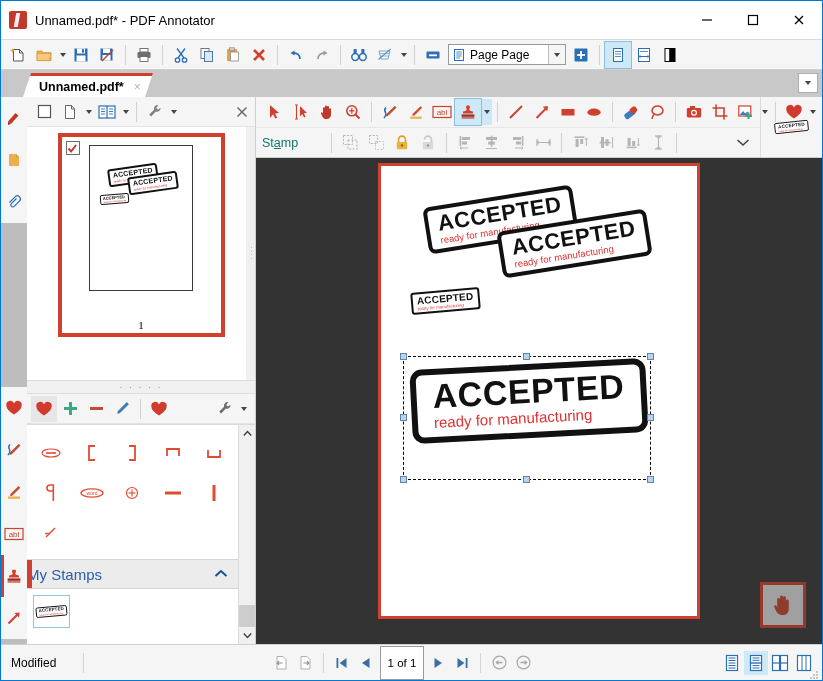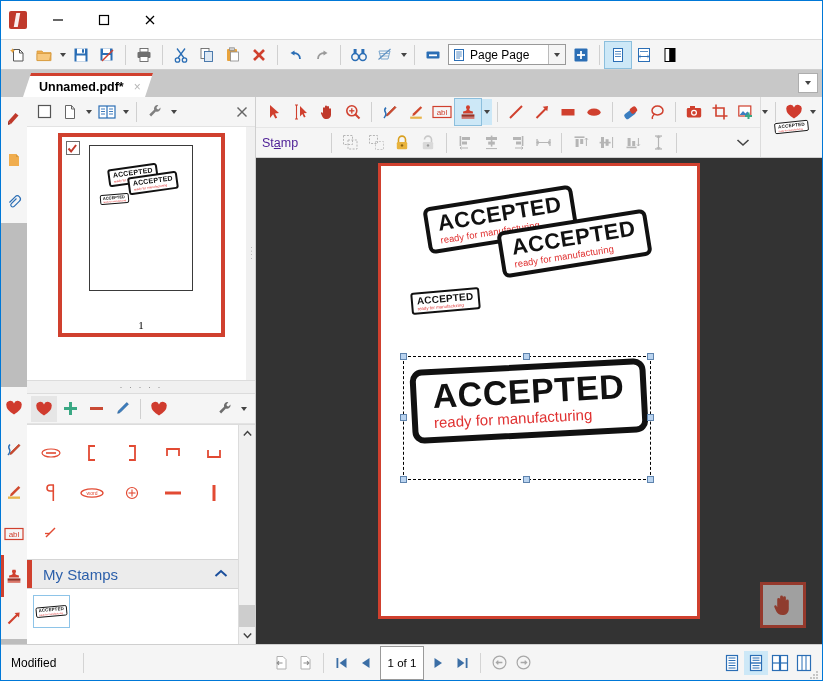--- a/index.html
+++ b/index.html
@@ -292,21 +292,21 @@
   .markcell {
     height: 40px;
     display: flex; align-items: center; justify-content: center;
   }
   .groupheader {
     height: 30px;
     background: #ececec;
     border-top: 1px solid #d5d5d5;
     border-bottom: 1px solid #d5d5d5;
     display: flex; align-items: center;
-    padding: 0 10px 0 16px;
+    padding: 0 10px 0 0;
     position: relative;
   }
   .groupheader::before {
     content:''; position: absolute; left: 0; top: 0;
     width: 5px; height: 100%; background: #d0402e;
   }
   .grouptitle {
     font-size: 15px;
     color: #2b5faa;
     font-family: "Liberation Sans", sans-serif;
@@ -367,21 +367,21 @@
     display: flex; align-items: center;
     padding-left: 6px;
   }
   .annorow2 {
     height: 30px;
     display: flex; align-items: center;
     padding-left: 6px;
     border-top: 1px solid #e6e6e6;
   }
   .annorow2 .toolname {
-    font-size: 12.5px; color: #4c1d95;
+    font-size: 12.5px; color: #0f766e;
     margin-right: 10px;
     min-width: 54px;
   }
   .annorow2 .expand {
     margin-left: auto; margin-right: 10px;
     color: #333; font-size: 12px;
   }
   .annoright {
     width: 62px;
     flex: 0 0 auto;
@@ -481,20 +481,21 @@
 </head>
 <body>
 
 <div id="app">
 
   <div class="titlebar">
     <div class="title-icon">
       <div class="bk"></div>
         <div class="pg"></div>
     </div>
+    <div class="title-text">Unnamed.pdf* - PDF Annotator</div>
     <div class="wincontrols">
       <div class="winbtn">
         <svg width="14" height="14" viewBox="0 0 14 14">
             <line x1="2" y1="7" x2="12" y2="7" stroke="#000" stroke-width="1.2"></line>
           </svg>
       </div>
       <div class="winbtn">
         <svg width="14" height="14" viewBox="0 0 14 14">
             <rect x="2.5" y="2.5" width="9" height="9" fill="none" stroke="#000" stroke-width="1.2"></rect>
           </svg>

